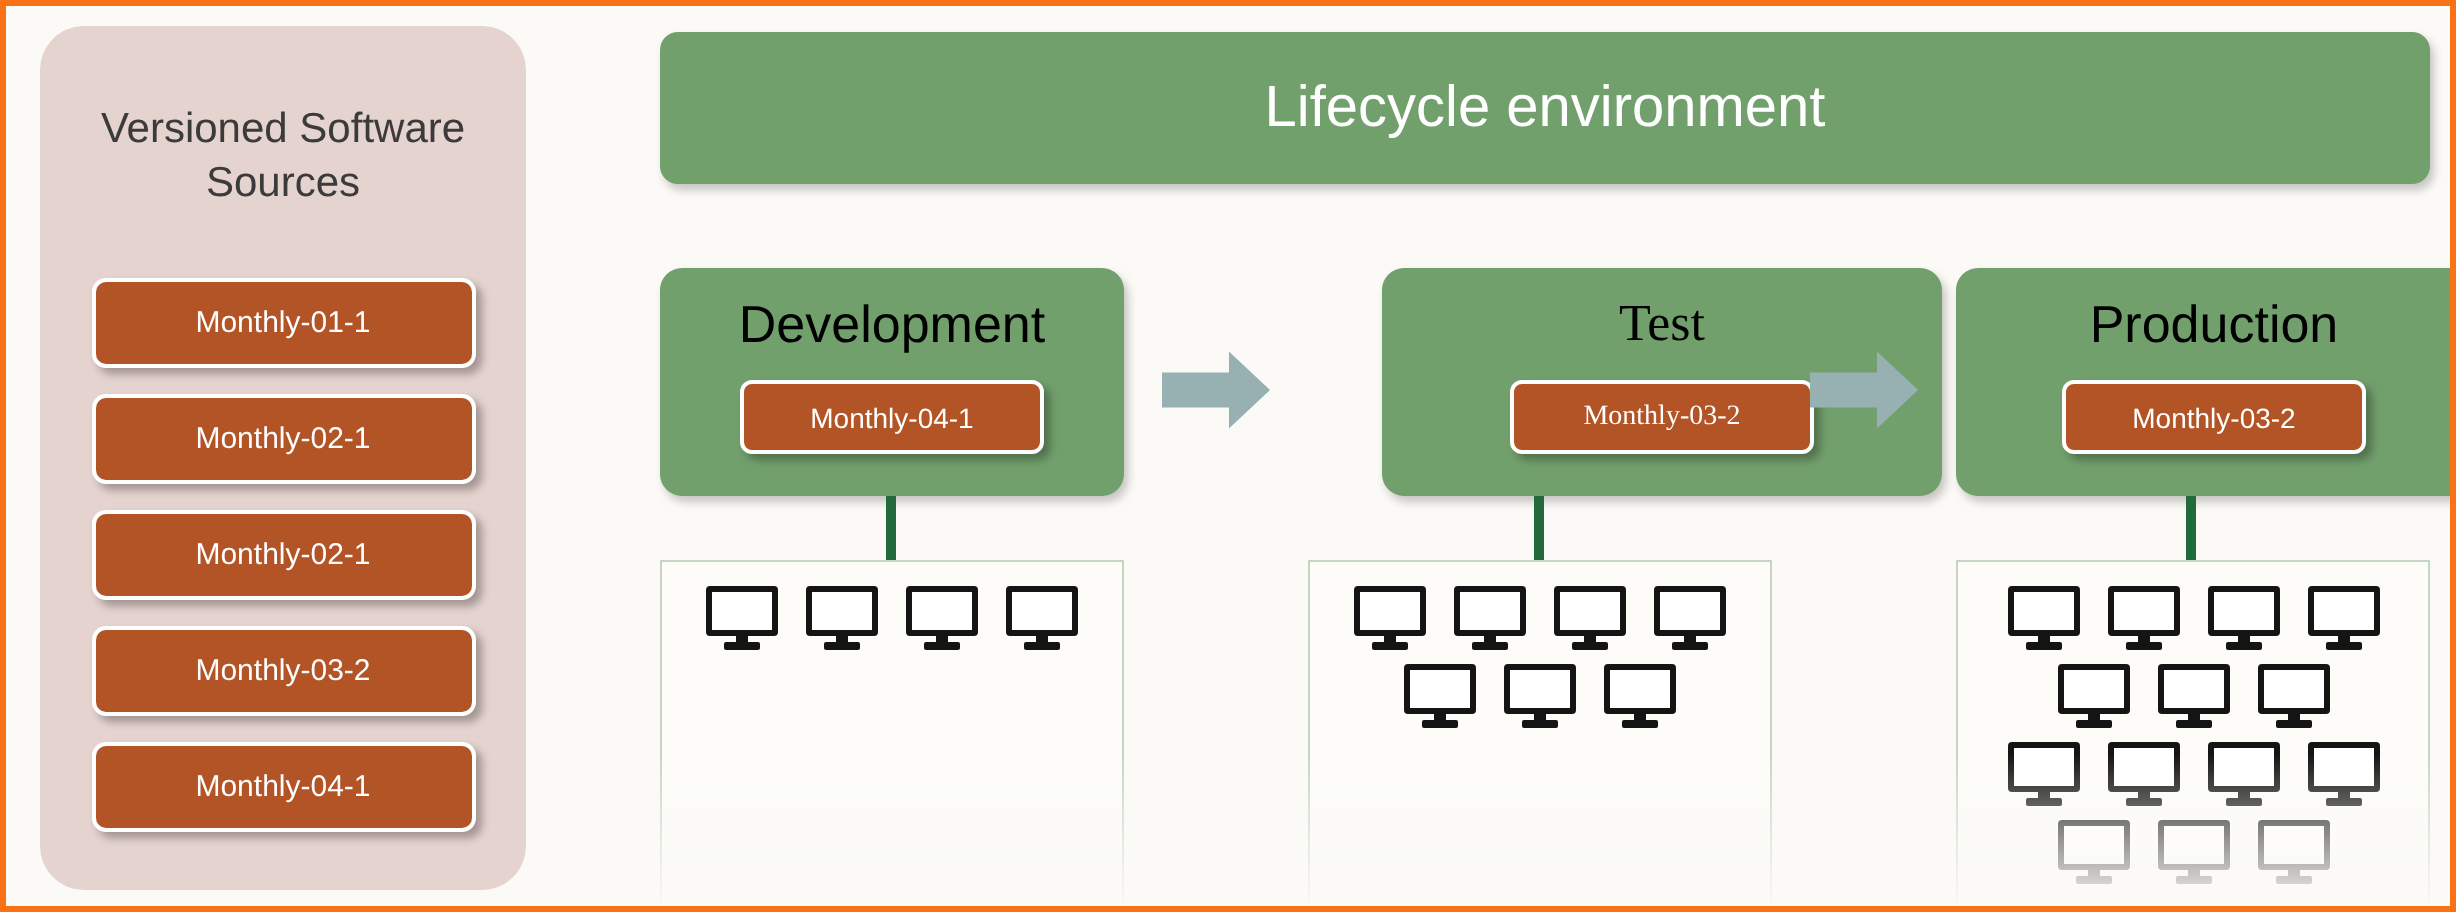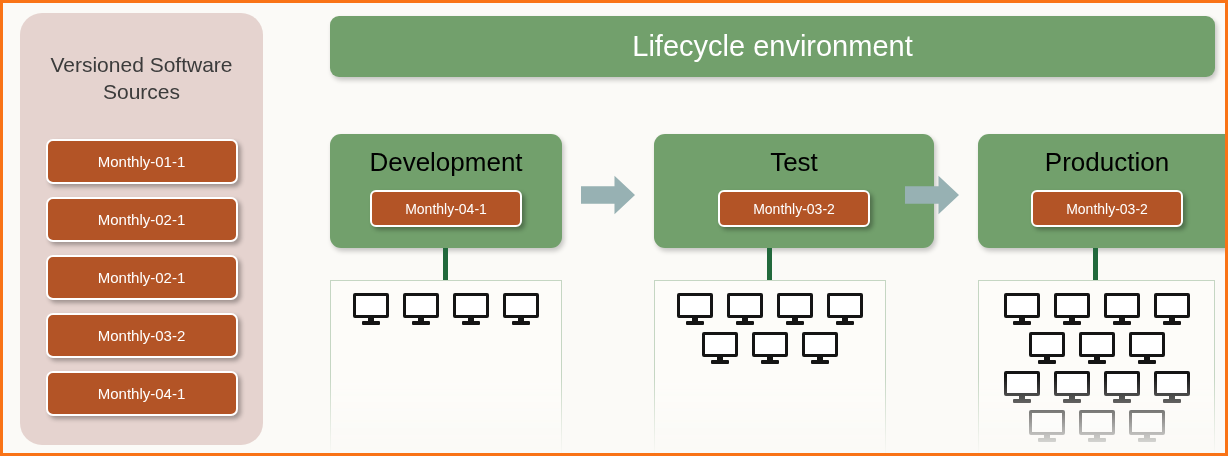--- a/index.html
+++ b/index.html
@@ -61,21 +61,21 @@
     font-size: 15px;
     box-shadow: 3px 3px 4px rgba(0,0,0,0.30);
   }
 
   
   #header-bar {
     position: absolute;
     left: 327px;
     top: 13px;
     width: 885px;
-    height: 61px;
+    height: 76px;
     background: #72a06c;
     border-radius: 9px;
     display: flex;
     align-items: center;
     justify-content: center;
     color: #ffffff;
     font-size: 29px;
     box-shadow: 2px 3px 5px rgba(0,0,0,0.22);
   }
   #watermark {
@@ -91,21 +91,21 @@
     white-space: nowrap;
     opacity: 0.55;
   }
 
   
   .stage {
     position: absolute;
     top: 131px;
   }
   #stage-dev  { left: 327px; width: 232px; }
-  #stage-test { left: 651px; width: 280px; }
+  #stage-test { left: 688px; width: 280px; font-family: Liberation Serif, serif; }
   #stage-prod { left: 975px; width: 258px; }
 
   .stage-box {
     position: relative;
     height: 114px;
     background: #72a06c;
     border-radius: 11px;
     box-sizing: border-box;
     display: flex;
     flex-direction: column;

